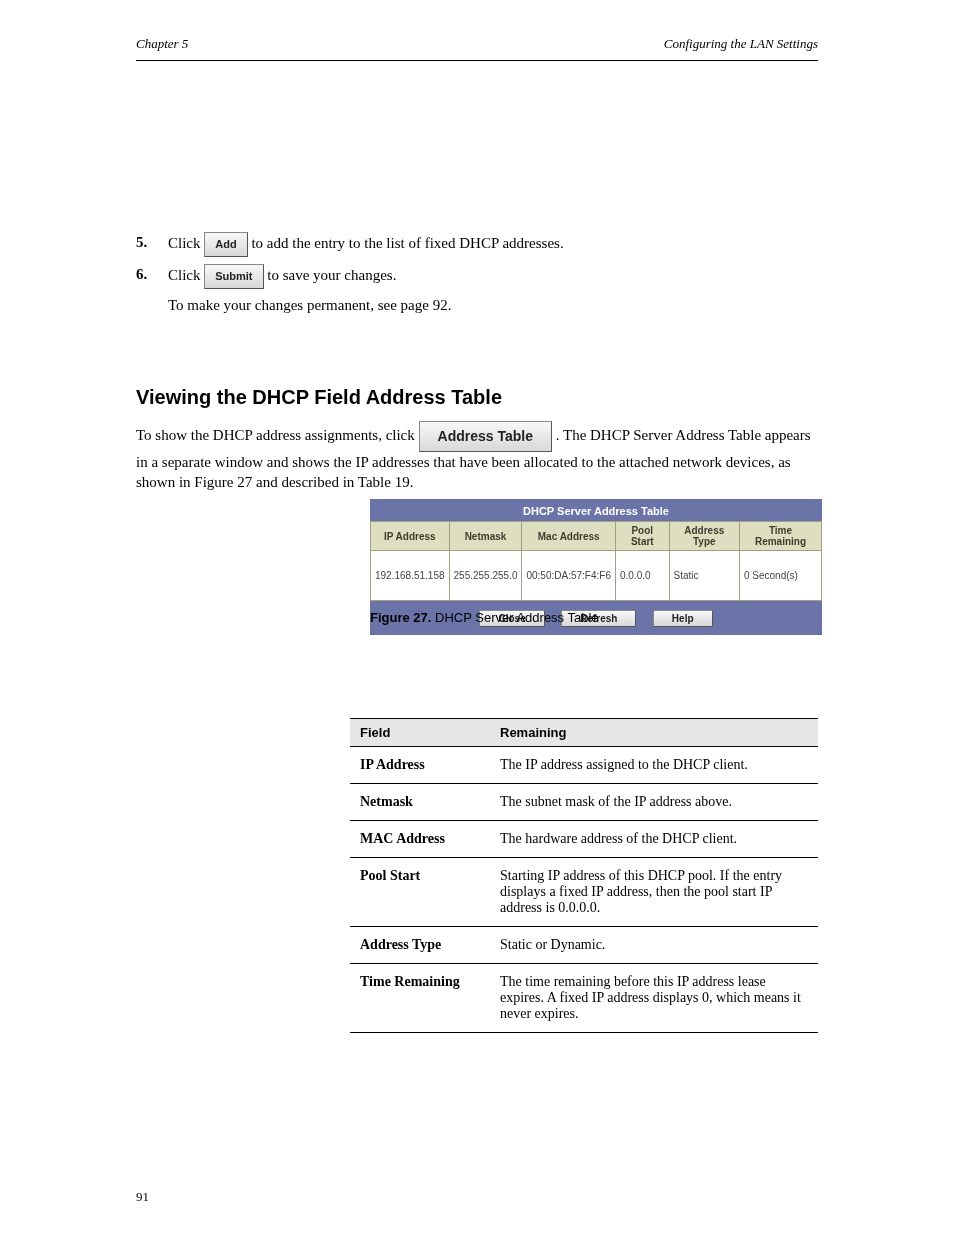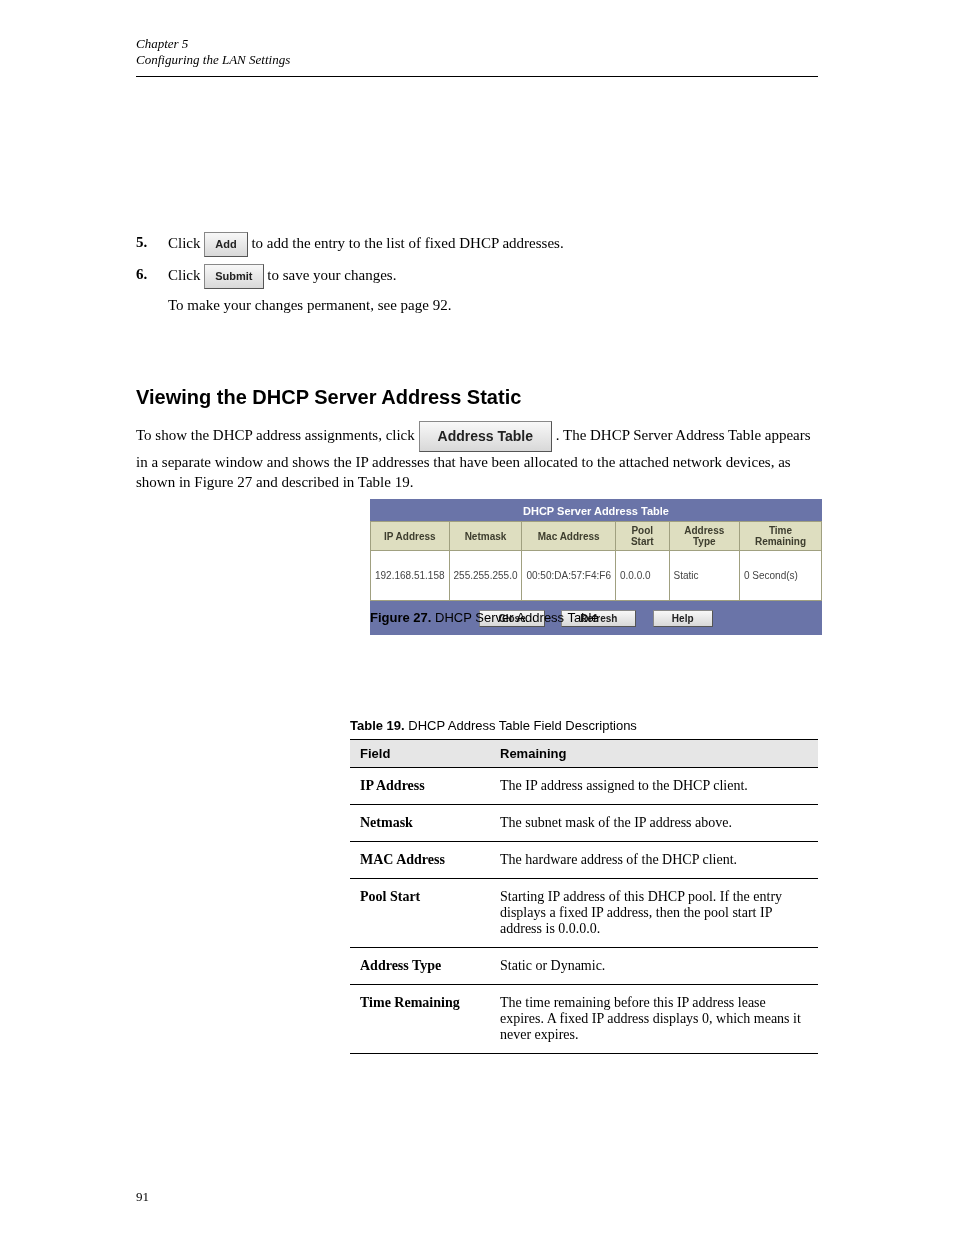--- a/index.html
+++ b/index.html
@@ -17,21 +17,20 @@
     left: 136px;
     width: 682px;
   }
   .header-line {
     display: flex;
     justify-content: space-between;
     align-items: baseline;
     font-size: 13px;
     font-style: italic;
     padding-bottom: 8px;
-    flex-direction: column;
   }
   .header-rule {
     border-top: 1px solid #000;
   }
   .body-text {
     position: absolute;
     left: 136px;
     width: 682px;
     font-size: 15px;
     line-height: 1.35;
@@ -184,21 +183,21 @@
     <span>
       <span>Click </span>
       <span class="ui-button">Submit</span>
       <span> to save your changes.</span>
     </span>
   </div>
   <div class="step-sub">To make your changes permanent, see page 92.</div>
 </div>
 
 <div class="body-text" style="top:384px;">
-  <h2 class="section-title">Viewing the DHCP Server Address Static</h2>
+  <h2 class="section-title">Viewing the DHCP Field Address Table</h2>
   <div class="section-desc">
     <span>To show the DHCP address assignments, click </span>
     <span class="ui-button ui-button-lg">Address Table</span>
     <span>. The DHCP Server Address Table appears in a separate window and shows the IP addresses that have been allocated to the attached network devices, as shown in Figure 27 and described in Table 19.</span>
   </div>
 </div>
 
 <div class="figure-wrap">
   <div class="figure-title">DHCP Server Address Table</div>
   <table class="addr-table">
@@ -228,23 +227,20 @@
     <span class="ui-button-sm ui-button" style="font-weight:bold;">Refresh</span>
     <span class="ui-button-sm ui-button" style="font-weight:bold;">Help</span>
   </div>
 </div>
 
 <div class="fig-caption">
   <span class="b">Figure 27.</span><span> DHCP Server Address Table</span>
 </div>
 
 <div class="field-table-wrap">
-  <div class="field-table-caption">
-    <span style="font-weight:bold;">Table 19.</span><span> DHCP Address Table Field Descriptions</span>
-  </div>
   <table class="field-table">
     <thead>
       <tr>
         <th>Field</th>
         <th>Remaining</th>
       </tr>
     </thead>
     <tbody>
       <tr>
         <td class="lbl">IP Address</td>

